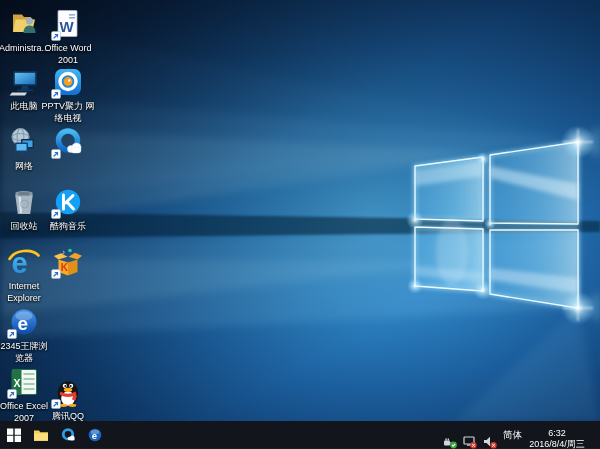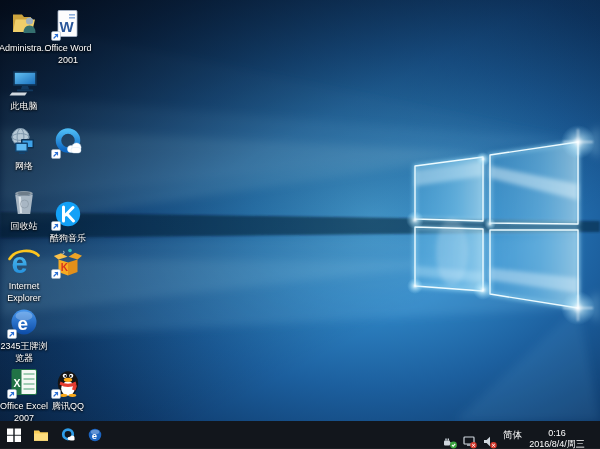--- a/index.html
+++ b/index.html
@@ -163,20 +163,42 @@
         <rect x="5" y="5" width="24" height="15" rx="1.2" fill="#0e3050"></rect>
         <rect x="6.8" y="6.8" width="20.4" height="11.4" fill="url(#g-screen)"></rect>
         <path d="M14 20 h6 l1.2 3.5 h-8.4z" fill="#11385e"></path>
         <rect x="9" y="23.5" width="16" height="1.8" rx="0.5" fill="#11385e"></rect>
         <path d="M4 26.5 h15 l-2 3 H1.5z" fill="#e8edf2" opacity="0.9"></path>
       </svg>
     </div>
     <div class="lbl">此电脑</div>
   </div>
 
+  <div class="dicon" style="left:23px;top:66px;">
+    <div class="art">
+      <svg class="main" viewBox="0 0 32 32">
+        <defs>
+            <linearGradient id="g-pptv" x1="0" y1="0" x2="0" y2="1">
+          <stop offset="0%" stop-color="#41b6f4"></stop>
+              <stop offset="100%" stop-color="#0f6fd0"></stop>
+            </linearGradient>
+          </defs>
+        <rect x="3" y="3" width="26" height="26" rx="6.5" fill="url(#g-pptv)"></rect>
+        <circle cx="16" cy="15.5" r="8" fill="#1e88dc" stroke="#ffffff" stroke-width="3.4"></circle>
+        <circle cx="16" cy="15.5" r="4.4" fill="#f59d1e"></circle>
+        <circle cx="17.2" cy="14.4" r="1.2" fill="#fff"></circle>
+      </svg>
+      <svg class="badge" viewBox="0 0 10 10">
+        <rect x="0.5" y="0.5" width="9" height="9" rx="1.5" fill="#fff" stroke="#9fb0c0" stroke-width="0.5"></rect>
+        <path d="M3 7 L6.5 3.5 M4.2 3.5 H6.5 V5.8" stroke="#2a6fd4" stroke-width="1.2" fill="none" stroke-linecap="round"></path>
+      </svg>
+    </div>
+    <div class="lbl">PPTV聚力 网
+络电视</div>
+  </div>
 
   <div class="dicon" style="left:-21px;top:126px;">
     <div class="art">
       <svg class="main" viewBox="0 0 32 32">
         <circle cx="12.5" cy="11" r="8.5" fill="#b7c9d6"></circle>
         <g stroke="#7d96ab" stroke-width="1" fill="none">
           <ellipse cx="12.5" cy="11" rx="8.5" ry="3.4"></ellipse>
           <ellipse cx="12.5" cy="11" rx="3.4" ry="8.5"></ellipse>
           <circle cx="12.5" cy="11" r="8.5"></circle>
         </g>
@@ -219,21 +241,21 @@
         <ellipse cx="16" cy="7.5" rx="8.8" ry="2.6" fill="#93a1ad"></ellipse>
         <ellipse cx="16" cy="7.5" rx="6.5" ry="1.7" fill="#6e7d8a"></ellipse>
         <path d="M7.2 8.5 L9.8 28 H22.2 L24.8 8.5 Q16 11.5 7.2 8.5 Z" fill="#bcc7d1" opacity="0.88"></path>
         <path d="M10.5 10.5 L12 27 h2 L13 10.8z" fill="#e6edf3" opacity="0.8"></path>
         <circle cx="16.5" cy="18" r="4" fill="none" stroke="#8a98a5" stroke-width="1" opacity="0.7"></circle>
       </svg>
     </div>
     <div class="lbl">回收站</div>
   </div>
 
-  <div class="dicon" style="left:23px;top:198px;">
+  <div class="dicon" style="left:23px;top:186px;">
     <div class="art">
       <svg class="main" viewBox="0 0 32 32">
         <circle cx="16" cy="16" r="12.2" fill="#13a1f7"></circle>
         <path d="M11.5 9 V23 M21 9.5 L13.5 17 M14.8 15.7 L21.5 23" stroke="#fff" stroke-width="3" fill="none" stroke-linecap="round"></path>
       </svg>
       <svg class="badge" viewBox="0 0 10 10">
         <rect x="0.5" y="0.5" width="9" height="9" rx="1.5" fill="#fff" stroke="#9fb0c0" stroke-width="0.5"></rect>
         <path d="M3 7 L6.5 3.5 M4.2 3.5 H6.5 V5.8" stroke="#2a6fd4" stroke-width="1.2" fill="none" stroke-linecap="round"></path>
       </svg>
     </div>
@@ -313,21 +335,21 @@
       </svg>
       <svg class="badge" viewBox="0 0 10 10">
         <rect x="0.5" y="0.5" width="9" height="9" rx="1.5" fill="#fff" stroke="#9fb0c0" stroke-width="0.5"></rect>
         <path d="M3 7 L6.5 3.5 M4.2 3.5 H6.5 V5.8" stroke="#2a6fd4" stroke-width="1.2" fill="none" stroke-linecap="round"></path>
       </svg>
     </div>
     <div class="lbl">Office Excel
 2007</div>
   </div>
 
-  <div class="dicon" style="left:23px;top:366px;">
+  <div class="dicon" style="left:23px;top:376px;">
     <div class="art">
       <svg class="main" viewBox="0 0 32 32">
         <ellipse cx="16" cy="17.5" rx="10.2" ry="12.3" fill="#141414"></ellipse>
         <ellipse cx="16" cy="22.5" rx="6.8" ry="7.2" fill="#fff"></ellipse>
         <circle cx="12.8" cy="9.8" r="2.1" fill="#fff"></circle>
         <circle cx="19.2" cy="9.8" r="2.1" fill="#fff"></circle>
         <circle cx="13.3" cy="10" r="1" fill="#111"></circle>
         <circle cx="18.7" cy="10" r="1" fill="#111"></circle>
         <ellipse cx="16" cy="13.8" rx="4.2" ry="2" fill="#fcaa18"></ellipse>
         <path d="M8.5 15.5 Q16 20 23.5 15.5 L24.5 18.5 Q16 23.5 7.5 18.5 Z" fill="#e63c30"></path>
@@ -403,19 +425,19 @@
       </span>
       <span class="ticon">
         <svg viewBox="0 0 14 14">
           <path d="M1 5 h2.6 L7 1.8 V11.2 L3.6 8 H1z" fill="#cfd6dd"></path>
           <circle cx="10.5" cy="10.3" r="3.2" fill="#d63a2e"></circle>
           <path d="M9.2 9 l2.6 2.6 M11.8 9 l-2.6 2.6" stroke="#fff" stroke-width="1"></path>
         </svg>
       </span>
       <span class="ime">简体</span>
       <div class="clock">
-        <div>0:16</div>
+        <div>6:32</div>
         <div>2016/8/4/周三</div>
       </div>
     </div>
   </div>
 
 </div>
 
 </body></html>

